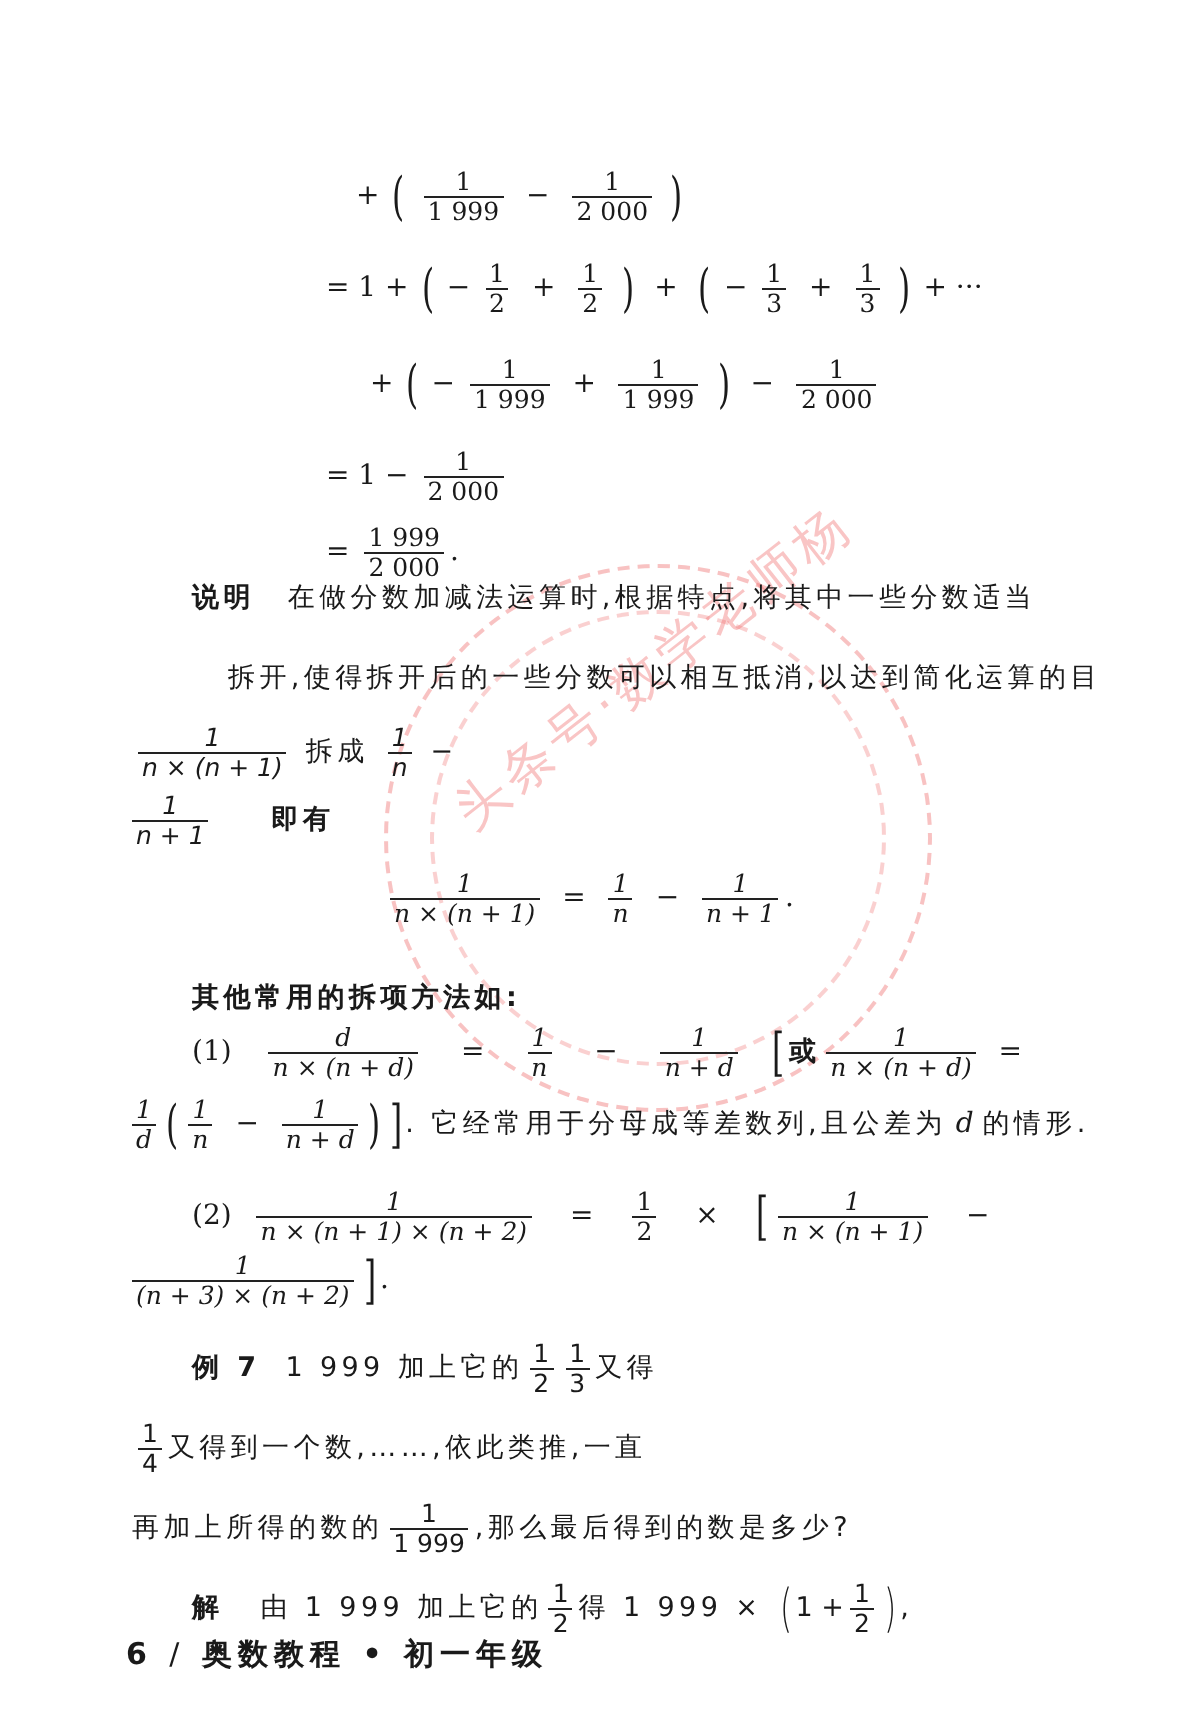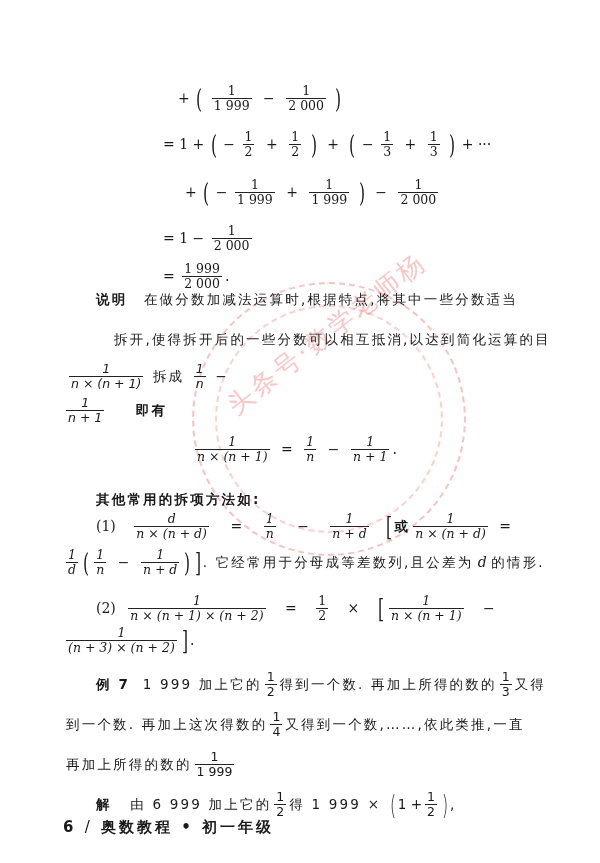--- a/index.html
+++ b/index.html
@@ -225,41 +225,41 @@
       <span class="num">1</span>
       <span class="den">(n + 3) × (n + 2)</span>
     </span><span class="big">]</span><span>.</span>
 </div>
 
 <div class="line cn" style="left:96px; top:670px;">
   <span class="cnb">例 7</span>
   <span style="margin-left:6px">1 999 加上它的</span><span class="frac" style="letter-spacing:0">
       <span class="num">1</span>
       <span class="den">2</span>
-    </span><span>得到一个数. 再加上所得的数的</span><span class="frac" style="letter-spacing:0">
+    </span><span class="frac" style="letter-spacing:0">
       <span class="num">1</span>
       <span class="den">3</span>
     </span><span>又得</span>
 </div>
 <div class="line cn" style="left:66px; top:710px;">
-  <span>到一个数. 再加上这次得数的</span><span class="frac" style="letter-spacing:0">
+  <span class="frac" style="letter-spacing:0">
       <span class="num">1</span>
       <span class="den">4</span>
     </span><span>又得到一个数,……,依此类推,一直</span>
 </div>
 <div class="line cn" style="left:66px; top:750px;">
   <span>再加上所得的数的</span><span class="frac" style="letter-spacing:0">
       <span class="num">1</span>
       <span class="den">1 999</span>
-    </span>
+    </span><span>,那么最后得到的数是多少?</span>
 </div>
 
 <div class="line cn" style="left:96px; top:790px;">
   <span class="cnb">解</span>
-  <span style="margin-left:12px">由 6 999 加上它的</span><span class="frac" style="letter-spacing:0">
+  <span style="margin-left:12px">由 1 999 加上它的</span><span class="frac" style="letter-spacing:0">
       <span class="num">1</span>
       <span class="den">2</span>
     </span><span>得 1 999 ×</span>
   <span class="big" style="letter-spacing:0">(</span><span style="letter-spacing:0">1 +</span><span class="frac" style="letter-spacing:0">
       <span class="num">1</span>
       <span class="den">2</span>
     </span><span class="big" style="letter-spacing:0">)</span><span>,</span>
 </div>
 
 <div class="line footer" style="left:63px; top:818px;">

